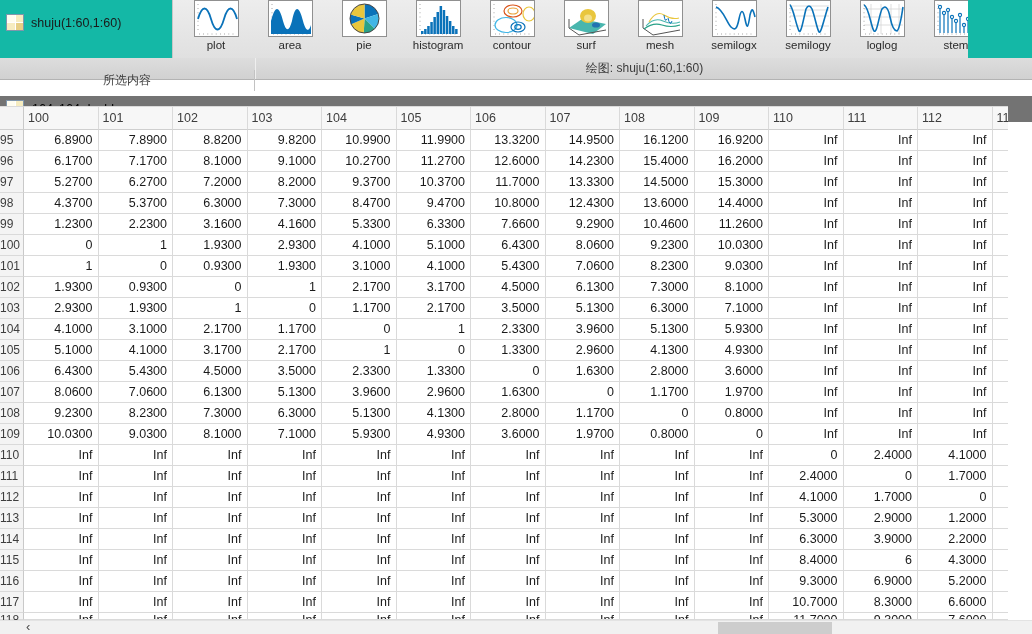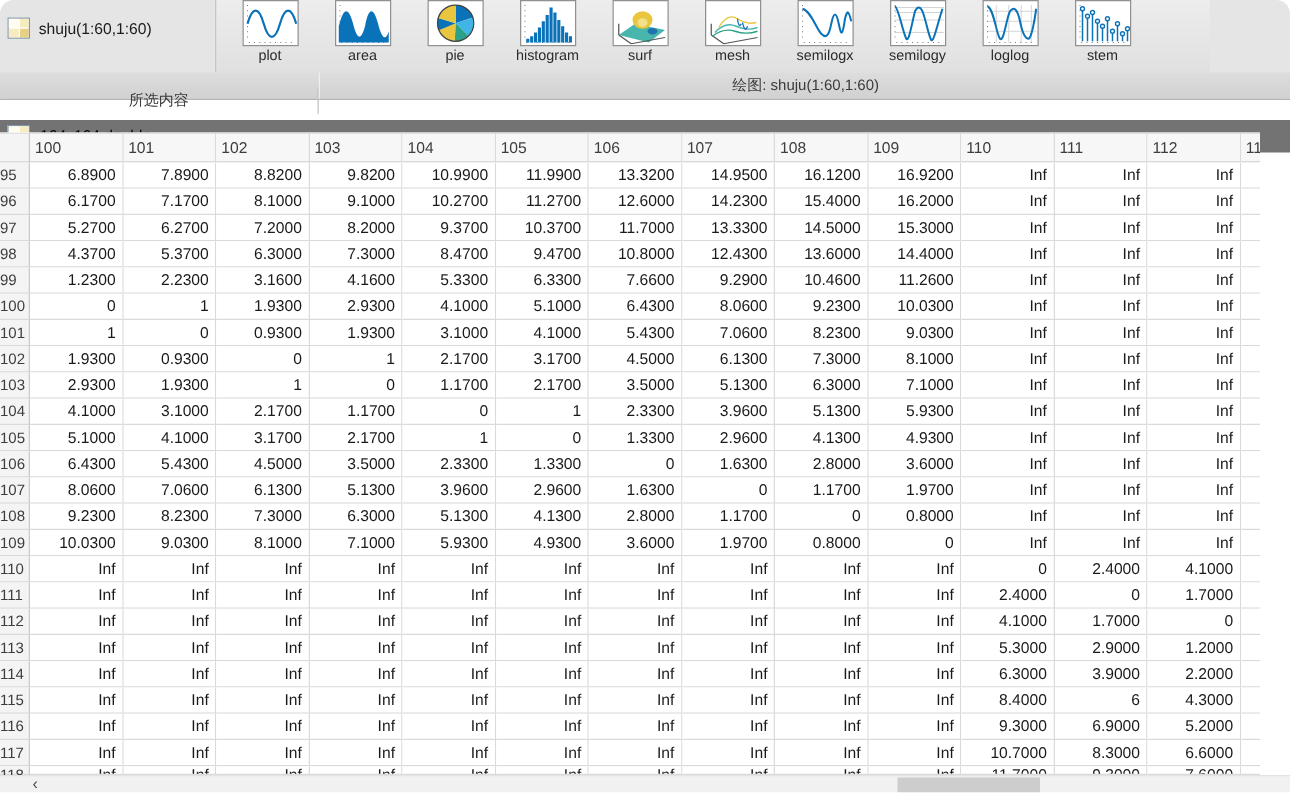--- a/index.html
+++ b/index.html
@@ -1,20 +1,20 @@
 <!DOCTYPE html>
 <html><head>
 <meta charset="utf-8">
 <style>
   html,body{margin:0;padding:0;}
   body{width:1032px;height:634px;position:relative;overflow:hidden;
        font-family:"Liberation Sans","DejaVu Sans",sans-serif;background:#fff;}
 
   
-  .ribbon{position:absolute;left:0;top:0;width:1032px;height:80px;background:#e5e5e5;border-radius:11px;}
+  .ribbon{position:absolute;left:0;top:0;width:1032px;height:80px;background:#14b8a6;}
   .var-chip{position:absolute;left:6px;top:14px;display:flex;align-items:center;gap:7px;}
   .var-icon{width:16px;height:15px;border:1px solid #8096ac;display:grid;
             grid-template-columns:1fr 1fr;grid-template-rows:1fr 1fr;gap:1px;background:#fff;}
   .var-icon i:nth-child(1){background:#fffdf0;}
   .var-icon i:nth-child(2){background:#f6ecc0;}
   .var-icon i:nth-child(3){background:#f6ecc0;}
   .var-icon i:nth-child(4){background:#e7cf85;}
   .var-chip span{font-size:12.5px;color:#1a1a1a;}
 
   .gallery{position:absolute;left:172px;top:0;width:796px;height:58px;
@@ -108,20 +108,31 @@
             <rect x="16.4" y="16" width="2.5" height="17" fill="#0a72b9"></rect>
             <rect x="19.5" y="11" width="2.5" height="22" fill="#0a72b9"></rect>
             <rect x="22.6" y="5" width="2.5" height="28" fill="#0a72b9"></rect>
             <rect x="25.7" y="9" width="2.5" height="24" fill="#0a72b9"></rect>
             <rect x="28.8" y="15" width="2.5" height="18" fill="#0a72b9"></rect>
             <rect x="31.900000000000002" y="20" width="2.5" height="13" fill="#0a72b9"></rect>
             <rect x="35" y="25" width="2.5" height="8" fill="#0a72b9"></rect>
             <rect x="38.1" y="28" width="2.5" height="5" fill="#0a72b9"></rect>
           </svg>
         </div><div class="gallery-label">histogram</div></div><div class="gallery-item"><div class="icon-box">
+          <svg width="43" height="35" viewBox="0 0 43 35">
+            <path d="M4 33 H41" stroke="#777" stroke-width="0.8" stroke-dasharray="0.8 3.4" fill="none"></path>
+            <path d="M3 3 V32" stroke="#777" stroke-width="0.8" stroke-dasharray="0.8 3.4" fill="none"></path>
+            <ellipse cx="15" cy="24" rx="11" ry="7.5" fill="none" stroke="#41b6e6" stroke-width="1.2"></ellipse>
+            <ellipse cx="27" cy="26" rx="7" ry="5" fill="none" stroke="#0a72b9" stroke-width="1.2"></ellipse>
+            <ellipse cx="27" cy="26" rx="3.2" ry="2.3" fill="none" stroke="#0a72b9" stroke-width="1.2"></ellipse>
+            <ellipse cx="22" cy="10" rx="9" ry="6" fill="none" stroke="#d95319" stroke-width="1.2"></ellipse>
+            <ellipse cx="22" cy="10" rx="5" ry="3" fill="none" stroke="#e8a33d" stroke-width="1.2"></ellipse>
+            <ellipse cx="38" cy="13" rx="6" ry="7" fill="none" stroke="#e9c63d" stroke-width="1.2"></ellipse>
+          </svg>
+        </div><div class="gallery-label">contour</div></div><div class="gallery-item"><div class="icon-box">
           <svg width="43" height="35" viewBox="0 0 43 35">
             <polygon points="4,27 17,18 41,23 28,33" fill="#49b6ae"></polygon>
             <ellipse cx="23" cy="15" rx="8" ry="7" fill="#e9c63d"></ellipse>
             <ellipse cx="23" cy="17" rx="4" ry="3.5" fill="#f4e08a"></ellipse>
             <ellipse cx="31" cy="24" rx="4" ry="2.6" fill="#2272b2"></ellipse>
             <path d="M4 27 L4 18 M4 27 L14 34 M14 34 L41 29" stroke="#555" stroke-width="1" fill="none"></path>
           </svg>
         </div><div class="gallery-label">surf</div></div><div class="gallery-item"><div class="icon-box">
           <svg width="43" height="35" viewBox="0 0 43 35">
             <path d="M4 27 L4 18 M4 27 L14 34 M14 34 L41 29" stroke="#555" stroke-width="1" fill="none"></path>

